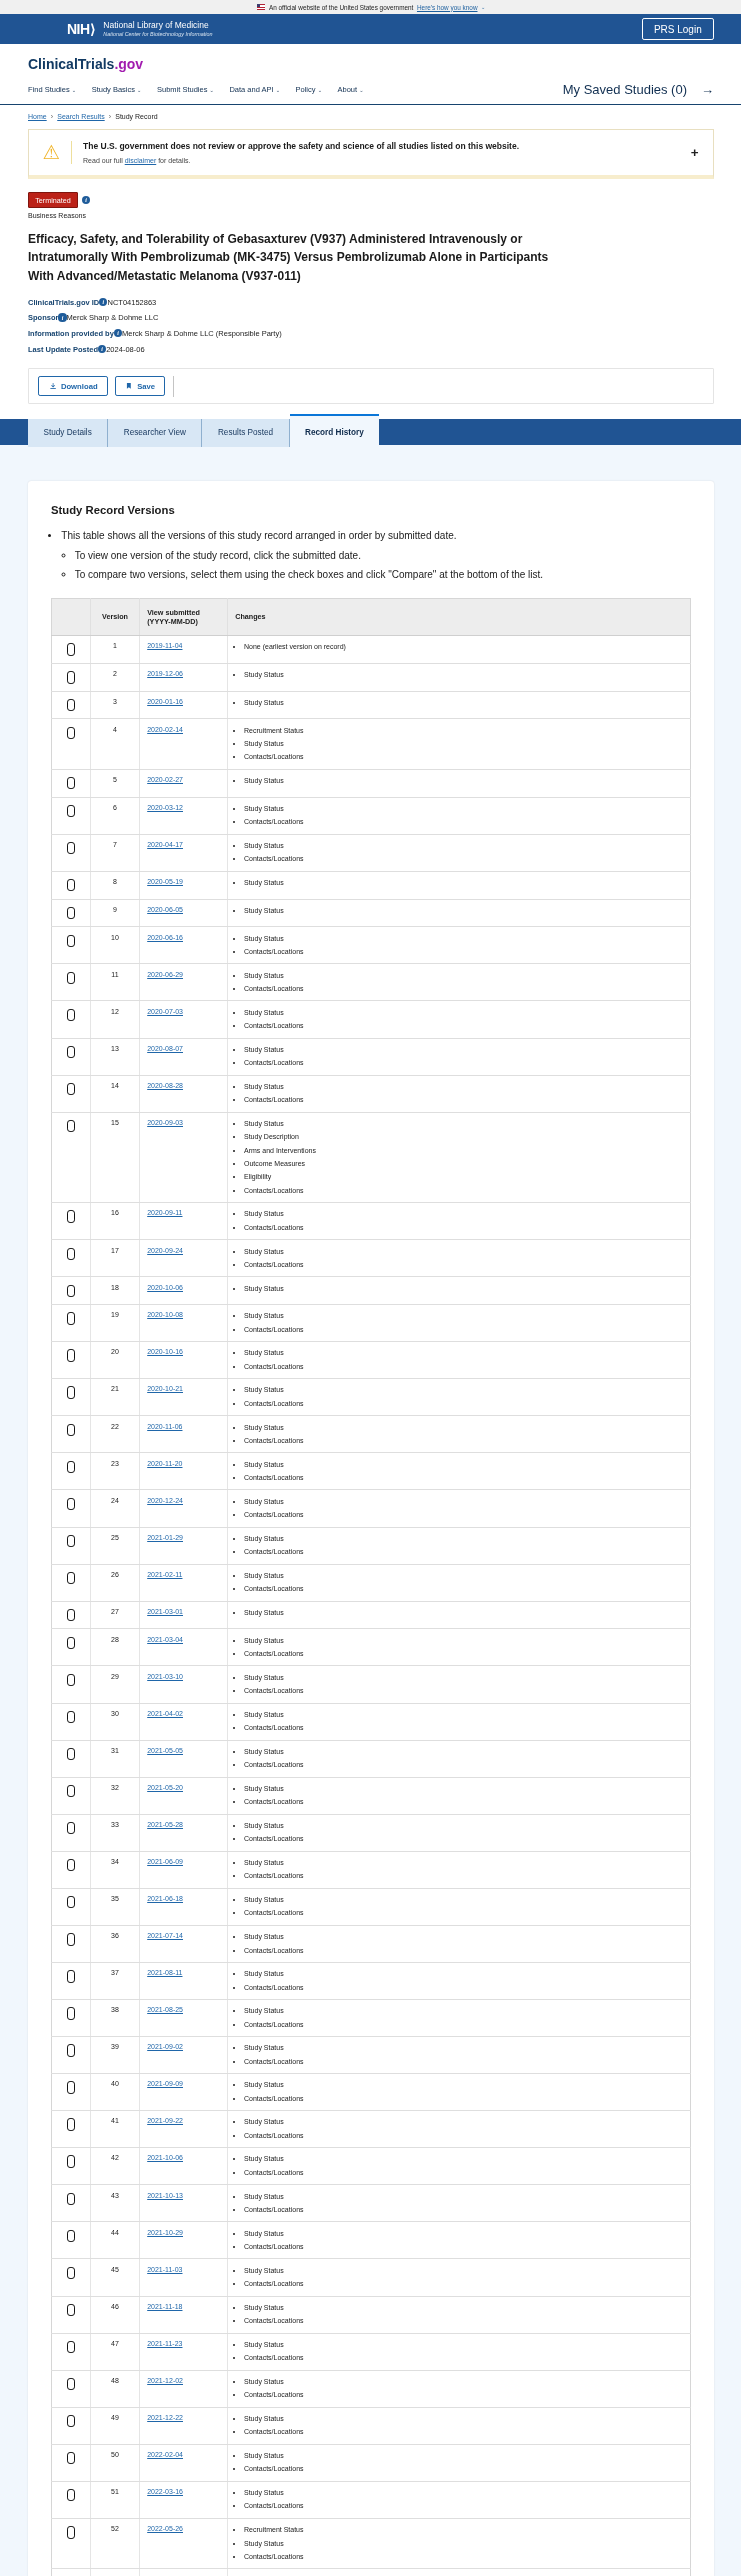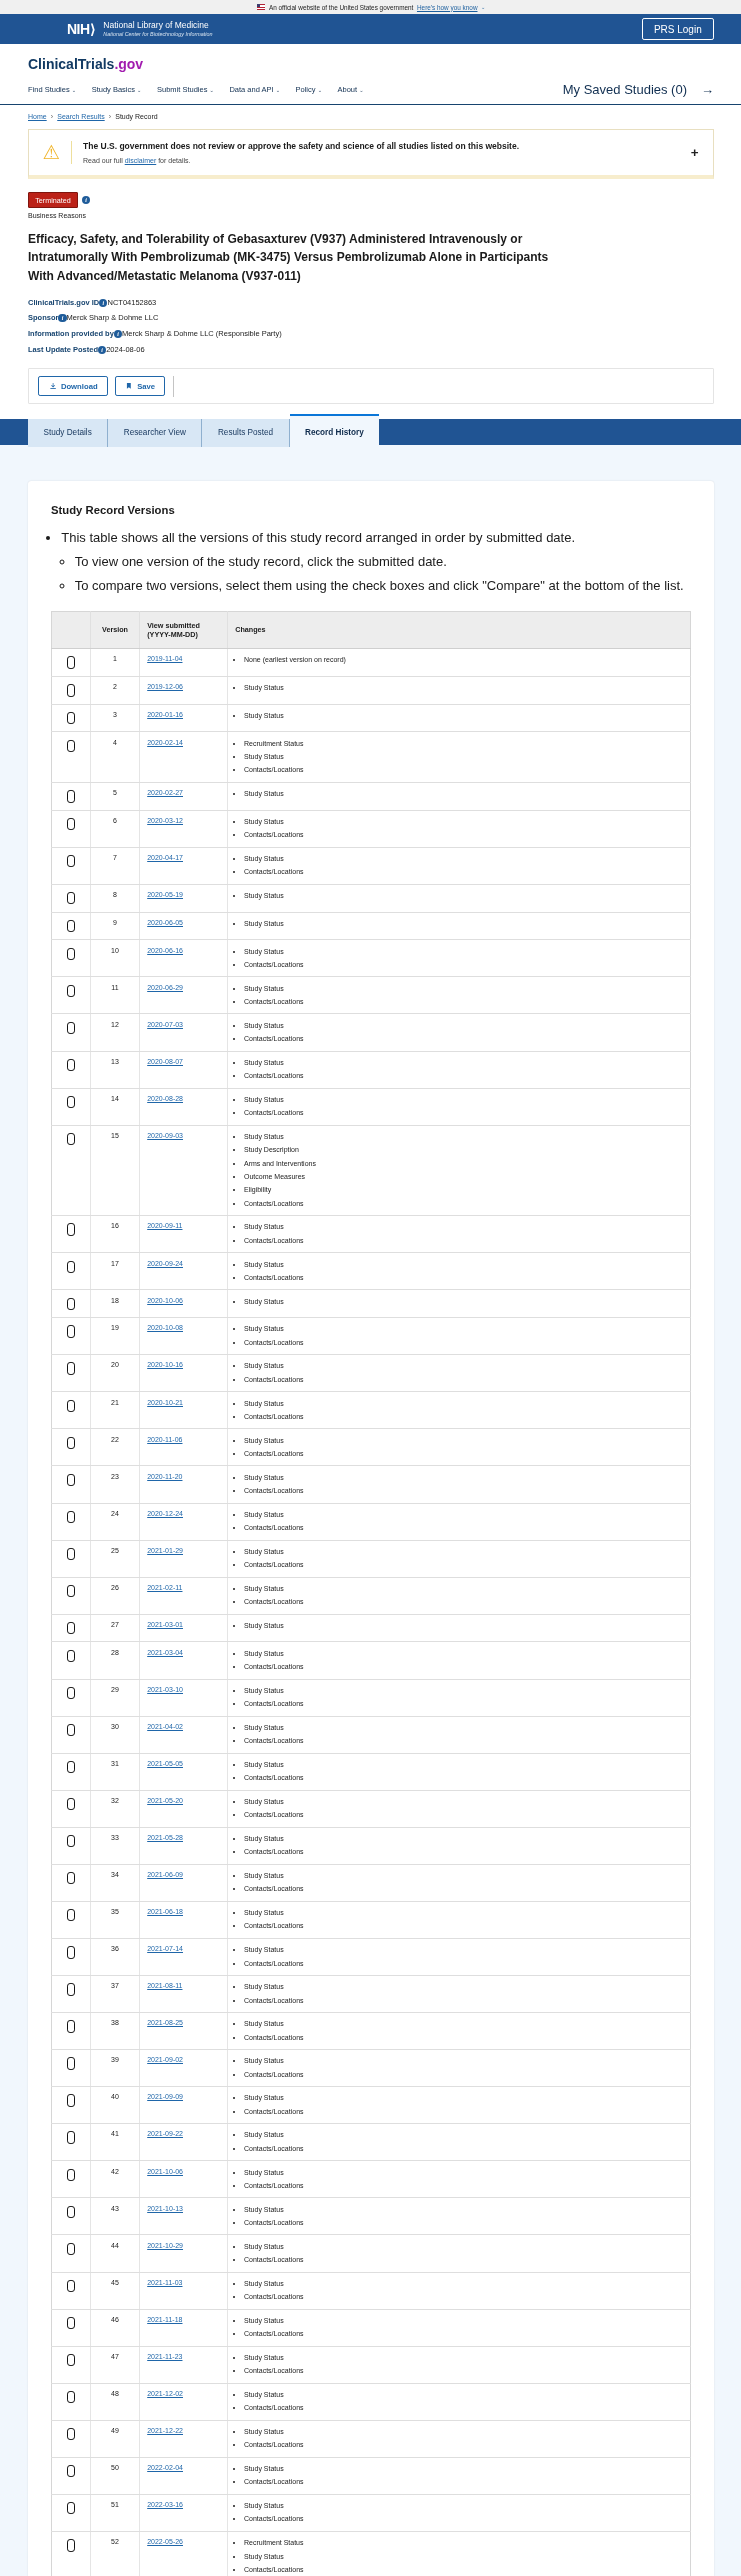--- a/index.html
+++ b/index.html
@@ -87,21 +87,21 @@
   .status-reason { font-size: 7px; margin-top: 4.1px; }
 
   
   .study-title {
     margin: 10.3px 28px 0; font-size: 12px; font-weight: bold;
     line-height: 1.55; max-width: 526px; color: #1b1b1b;
   }
 
   
   .study-info-list { margin: 12.4px 28px 0; }
-  .info-row { display: flex; align-items: flex-end; gap: 0; margin-bottom: 6.7px; font-size: 7.5px; }
+  .info-row { display: flex; align-items: flex-start; gap: 0; margin-bottom: 6.7px; font-size: 7.5px; }
   .info-label { color: #17446f; font-weight: bold; }
   .info-value { color: #1b1b1b; }
 
   
   .action-bar {
     margin: 14.4px 28px 0; border: 0.5px solid #e4e4e4; border-radius: 1px;
     padding: 6.7px 9.3px; display: flex; align-items: center; gap: 7.2px;
   }
   .action-btn {
     display: inline-flex; align-items: center; gap: 4.1px;
@@ -128,21 +128,21 @@
   }
 
   
   .main-bg { background: #f1f7fd; padding: 36px 28px 20.6px; }
   .card {
     background: #fff; border-radius: 3.1px;
     box-shadow: 0 0.5px 1.5px rgba(0,0,0,0.15);
     padding: 23px 23px 57px;
   }
   .card h2 { font-size: 11.3px; font-weight: bold; margin-bottom: 13.4px; }
-  .notes { font-size: 13px; line-height: 1.45; margin-left: 10.3px; }
+  .notes { font-size: 10px; line-height: 1.45; margin-left: 10.3px; }
   .notes > li { margin-bottom: 5.2px; }
   .notes ul { margin: 5.2px 0 0 13.4px; }
   .notes ul li { margin-bottom: 5.2px; }
 
   
   table.versions {
     margin-top: 15.5px; border-collapse: collapse; width: 100%;
     border: 0.5px solid #d6d6d6; table-layout: fixed; font-size: 7px;
   }
   table.versions col.c1 { width: 39px; }

